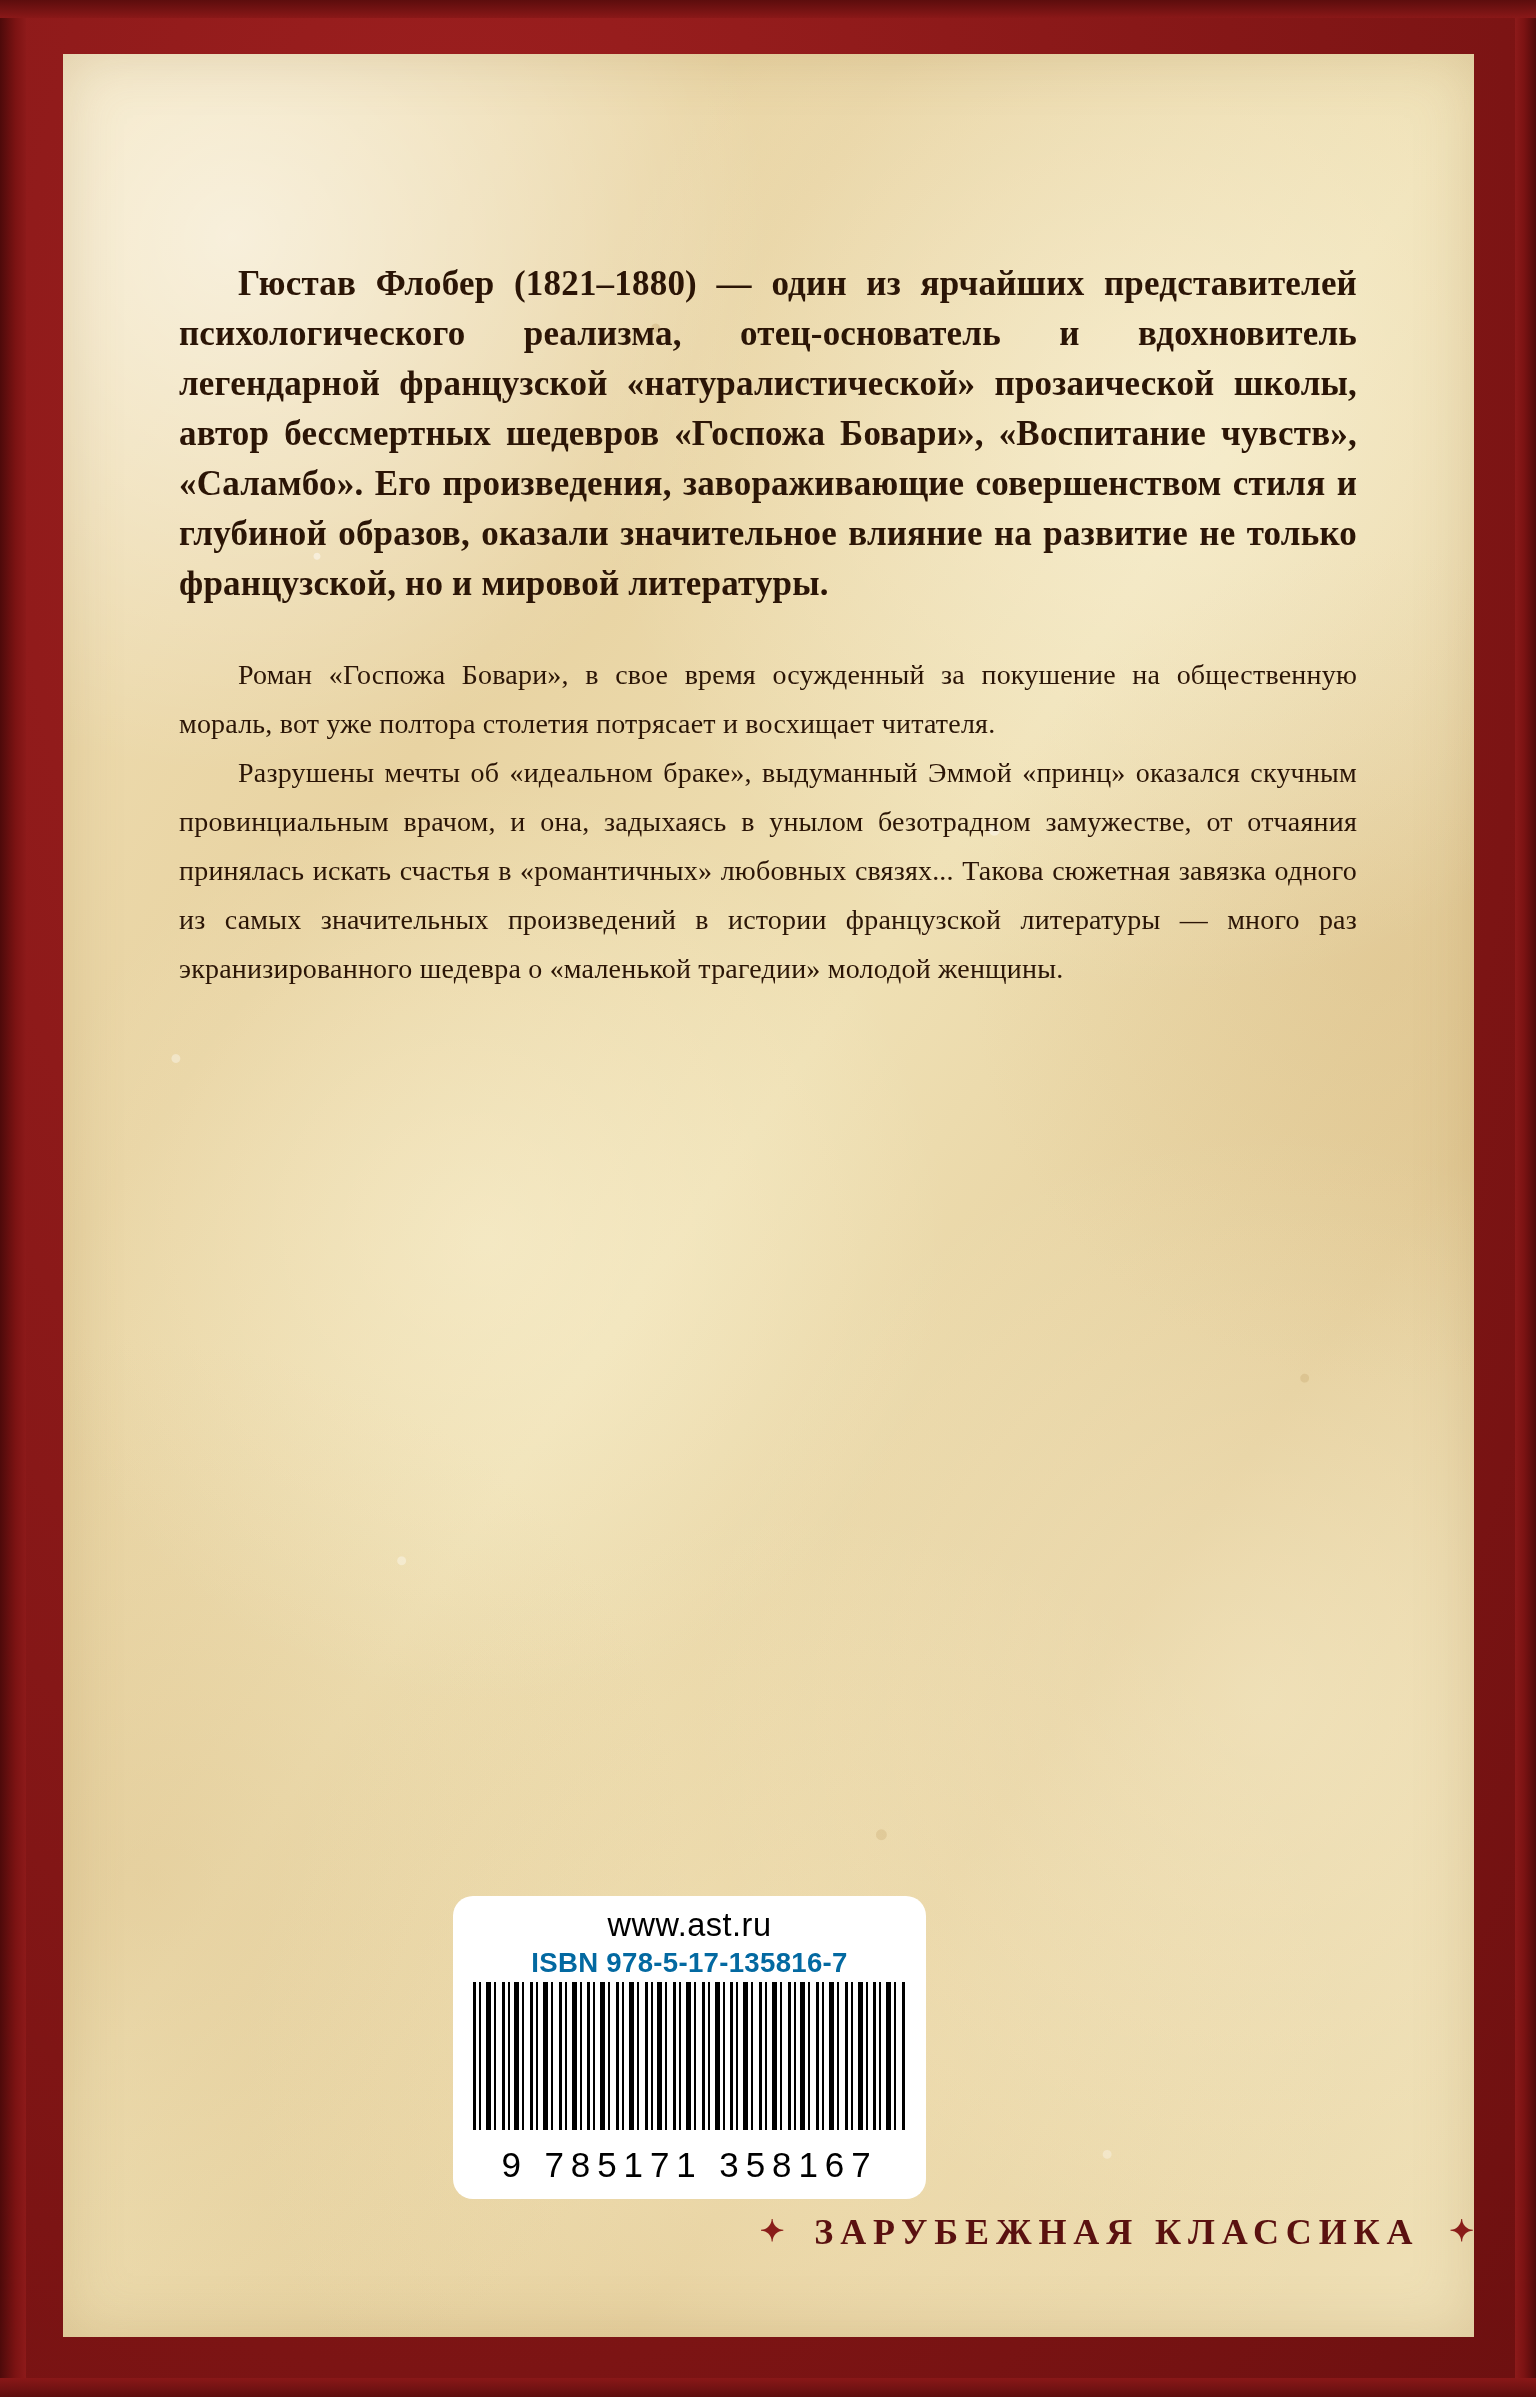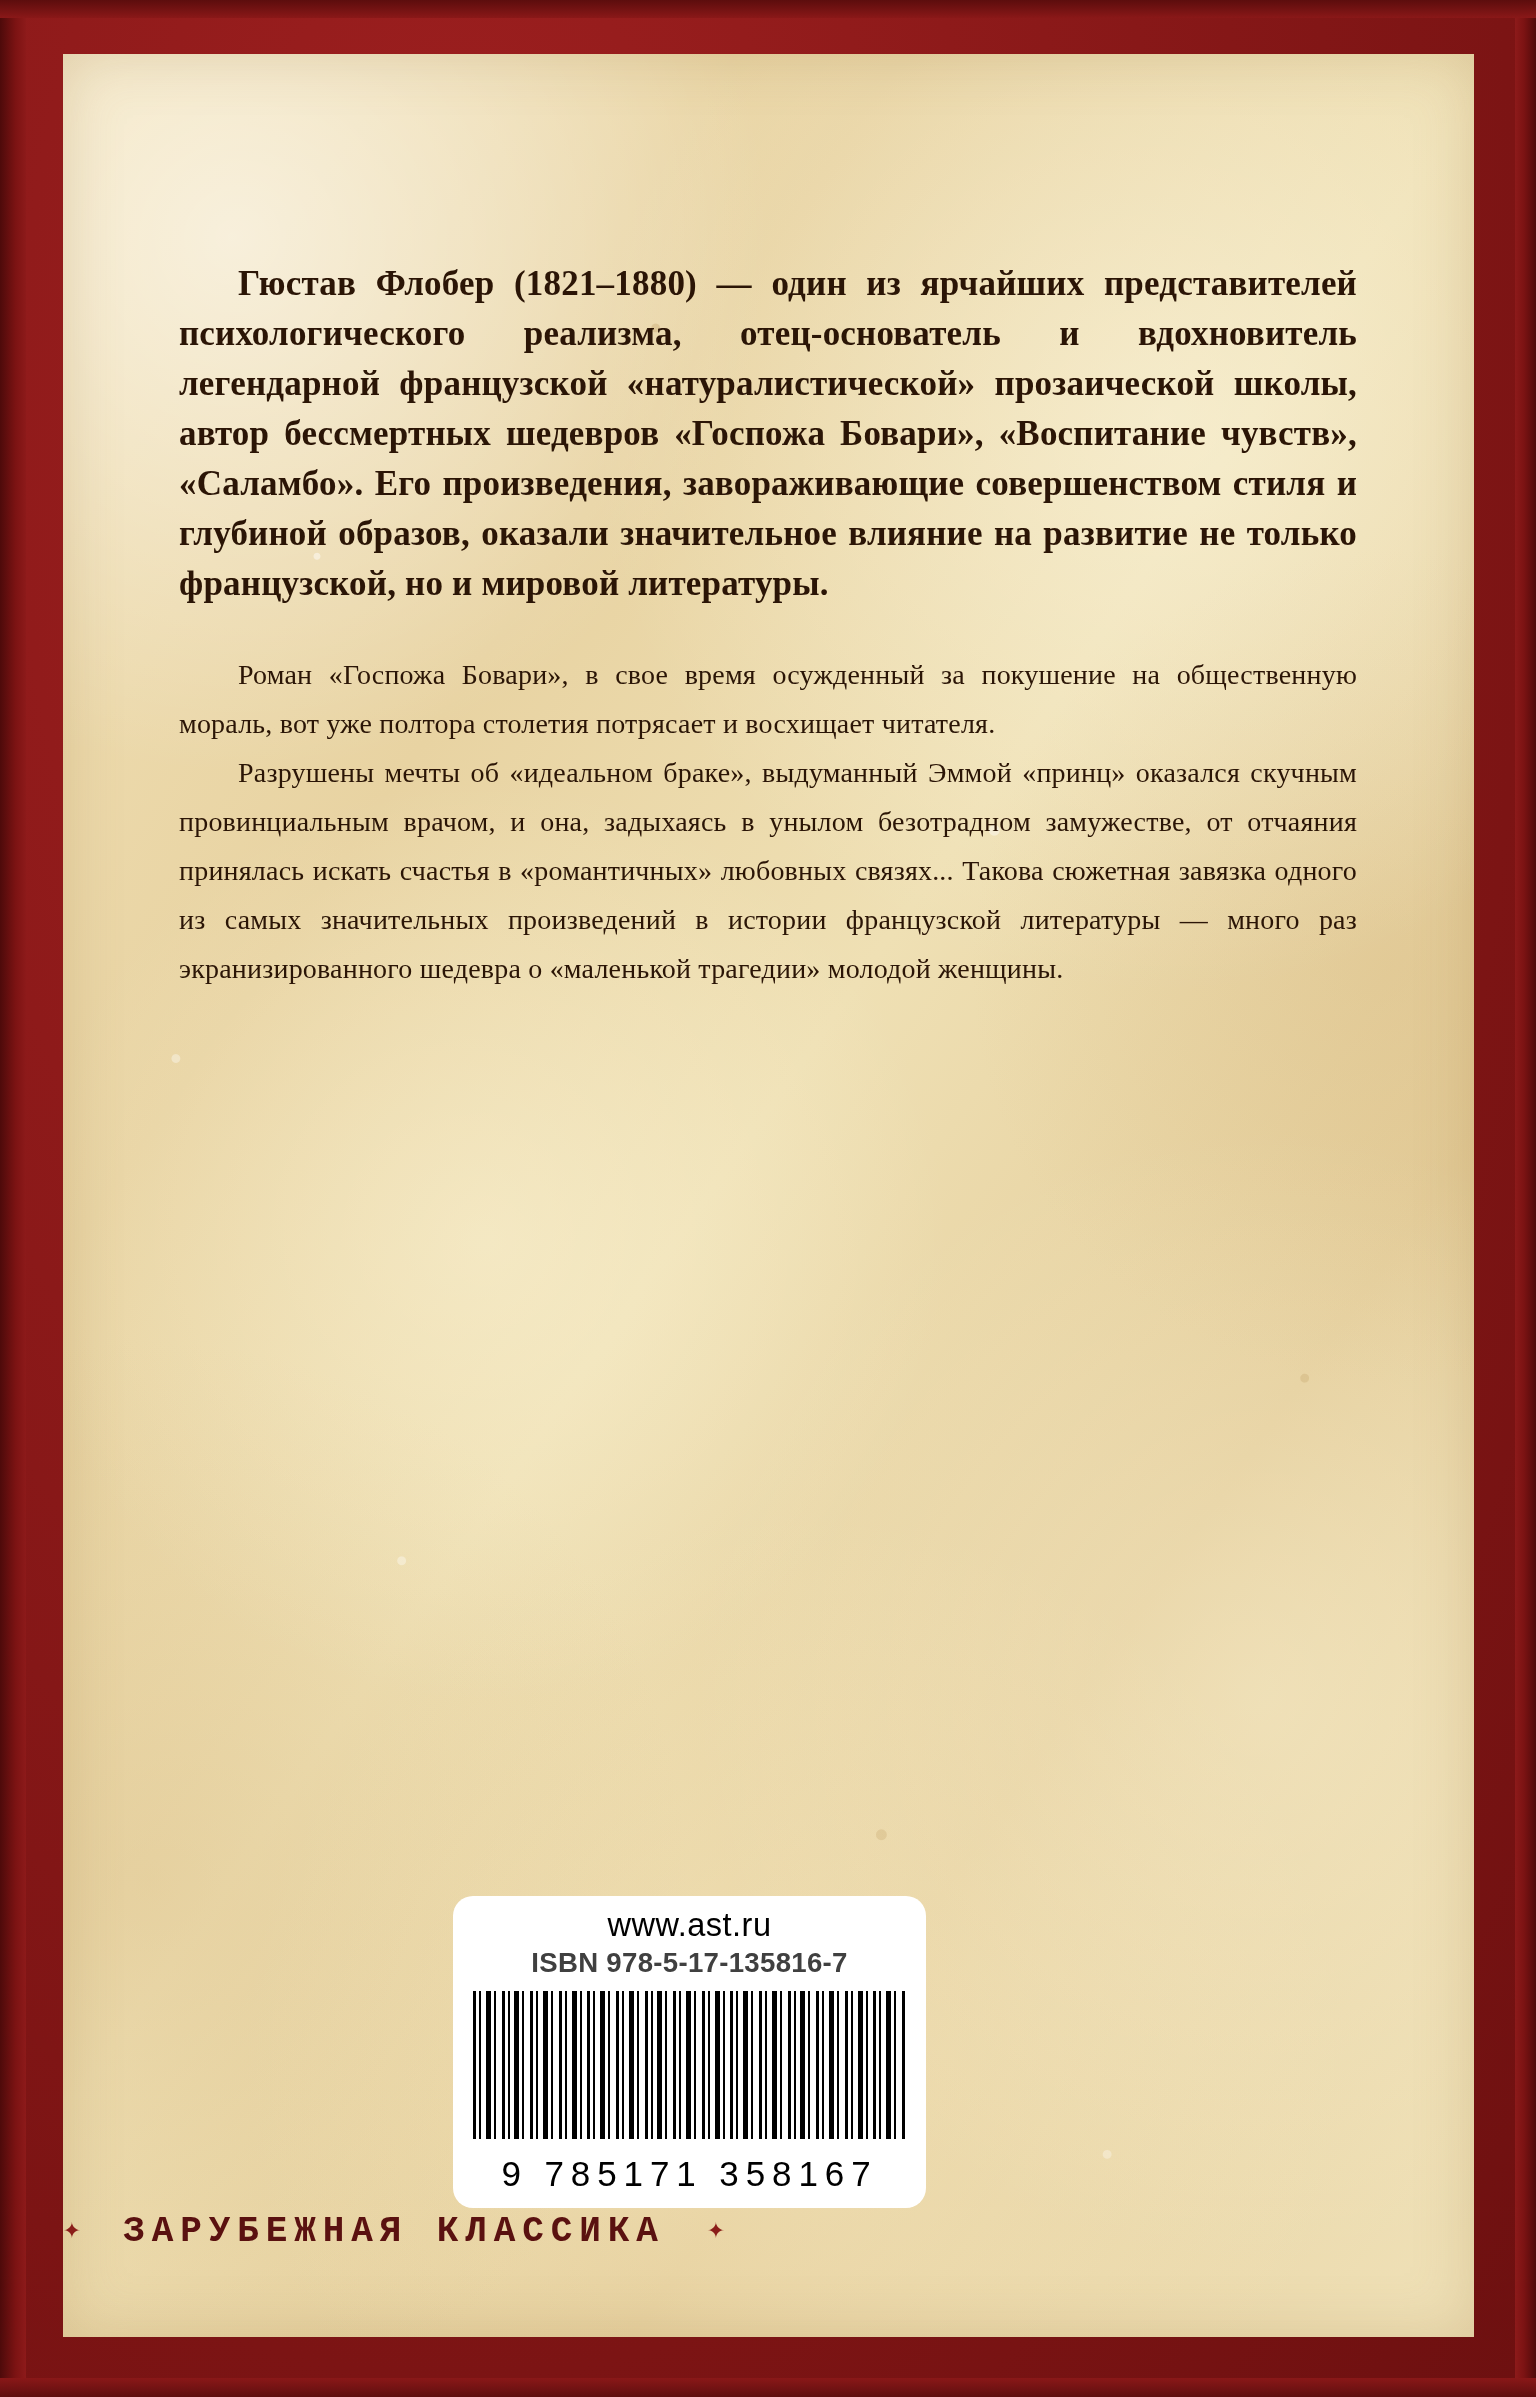--- a/index.html
+++ b/index.html
@@ -140,24 +140,24 @@
     font-family: "Liberation Sans", sans-serif;
     font-size: 32.5px;
     color: #000;
     letter-spacing: 0.5px;
     line-height: 39px;
   }
   .barcode-isbn {
     font-family: "Liberation Sans", sans-serif;
     font-size: 27.6px;
     font-weight: bold;
-    color: #404040;
+    color: #0369a1;
     letter-spacing: 0.3px;
     line-height: 35px;
-    margin-bottom: 11px;
+    margin-bottom: 2px;
   }
   .bars {
     height: 148px;
     width: 433px;
     margin: 0 auto;
     background-image: repeating-linear-gradient(
       to right,
       #000 0px, #000 3px,
       #fff 3px, #fff 5.9px,
       #000 5.9px, #000 7.9px,
@@ -177,23 +177,23 @@
     margin-top: 14px;
     white-space: nowrap;
   }
 
   
   .series {
     position: absolute;
     left: 0;
     top: 2157px;
     width: 100%;
-    text-align: left;
+    text-align: right;
     color: #5a1110;
-    font-family: Liberation Mono, monospace;
+    font-family: Liberation Serif, serif;
     font-size: 36px;
     font-weight: bold;
     letter-spacing: 6.9px;
     white-space: nowrap;
   }
   .series .diamond {
     color: #8a1d19;
     font-size: 29.6px;
     letter-spacing: 0;
     vertical-align: 3px;

